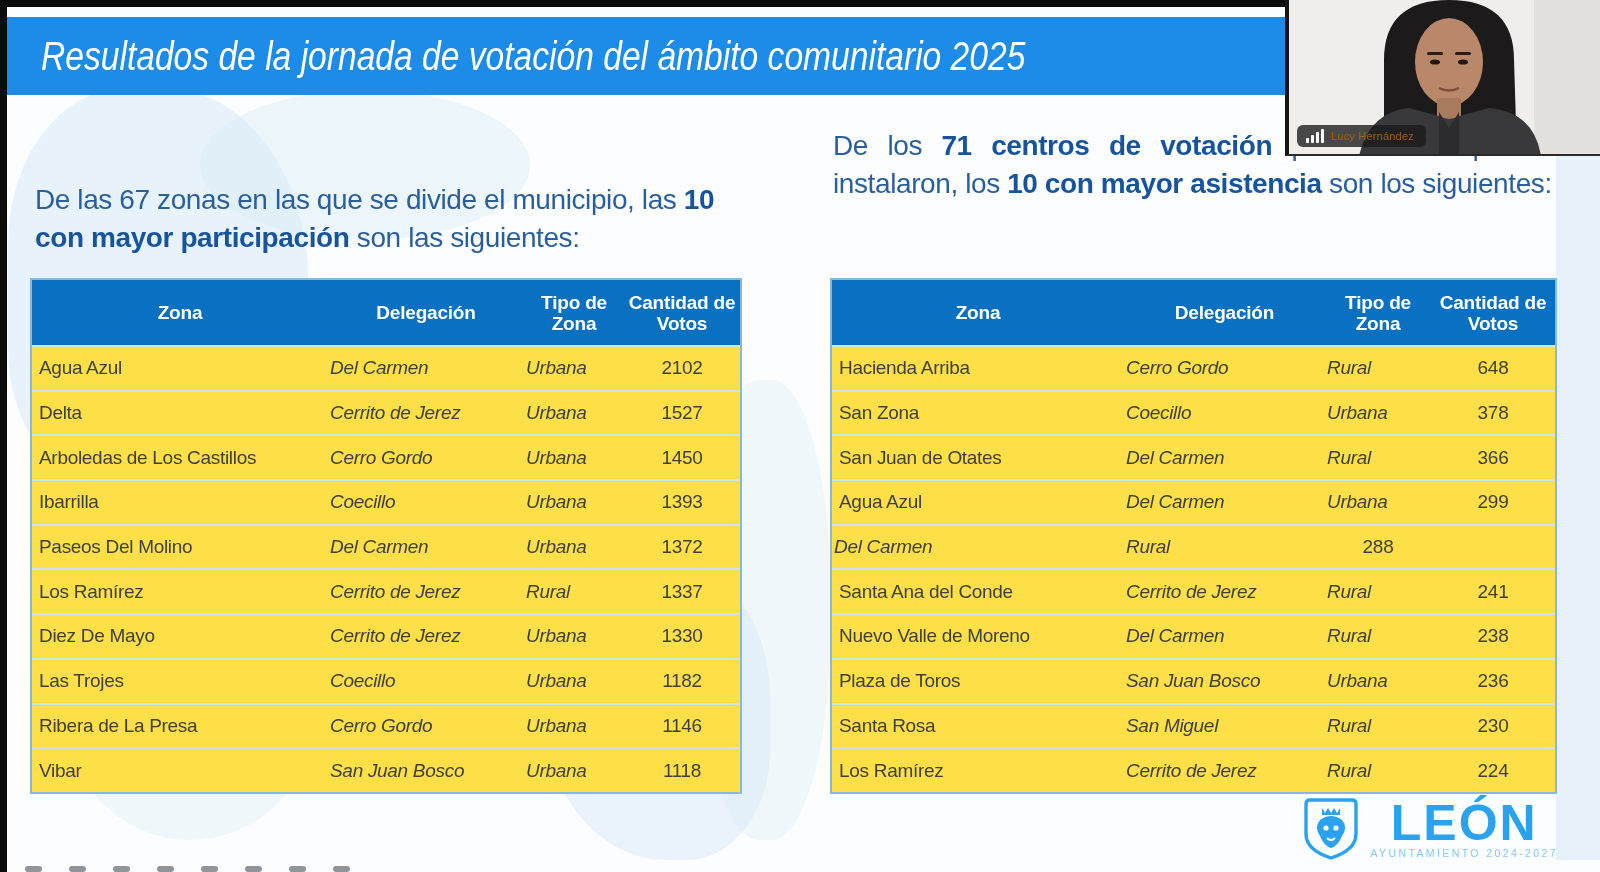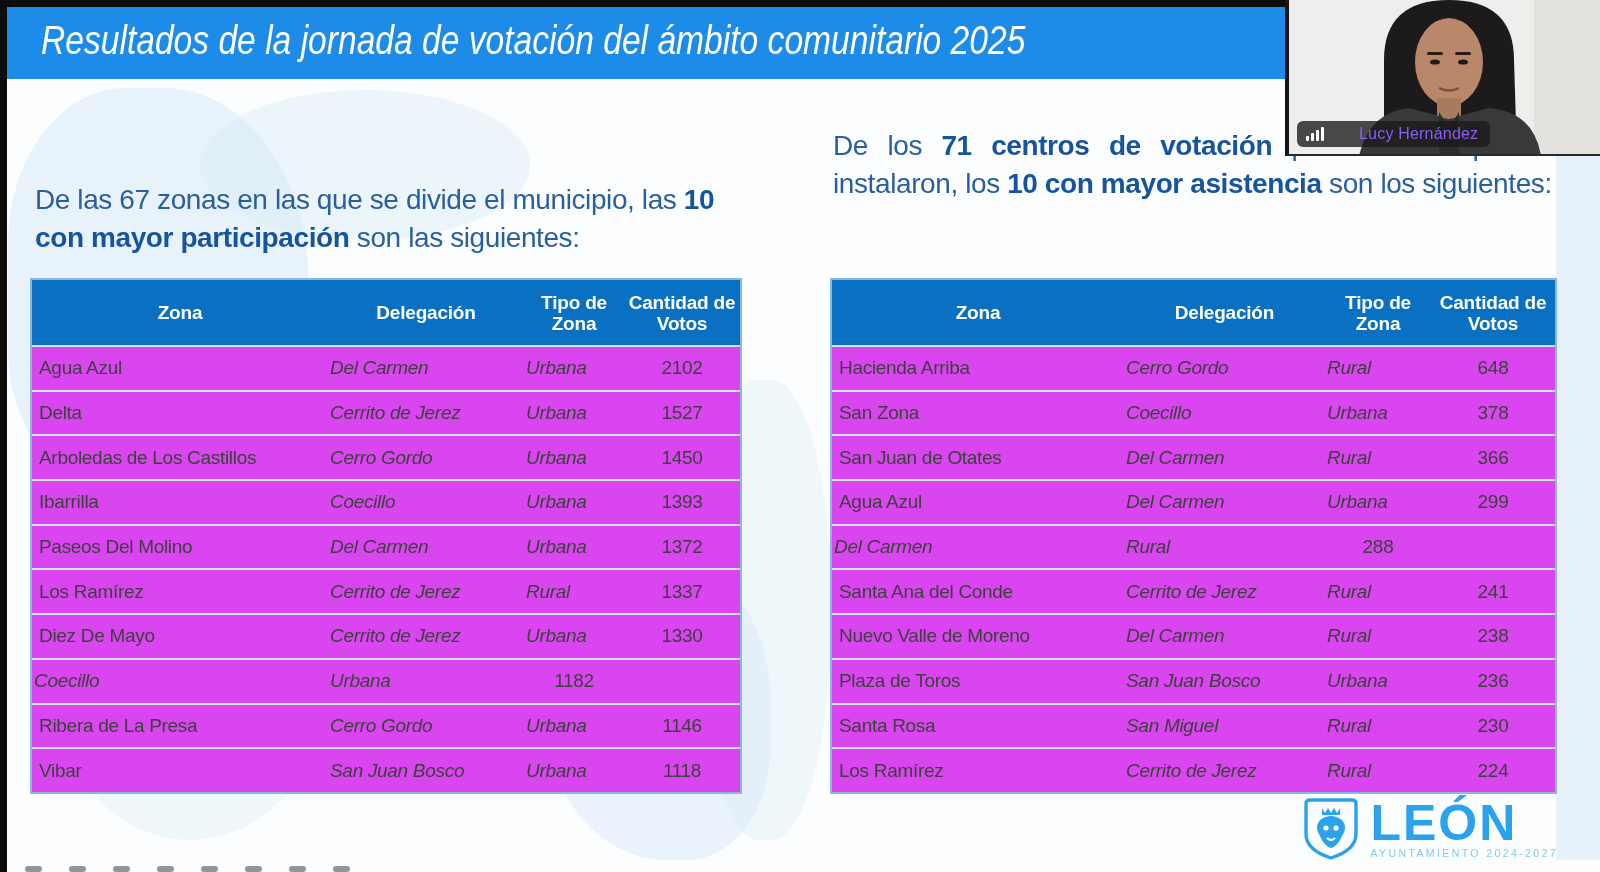--- a/index.html
+++ b/index.html
@@ -10,21 +10,21 @@
     position:relative; width:1600px; height:872px;
     background:#fbfdfe; overflow:hidden;
   }
 
   
   .edge-top  { position:absolute; left:0; top:0; width:1600px; height:7px; background:#0c0c0c; z-index:50; }
   .edge-left { position:absolute; left:0; top:0; width:7px; height:872px; background:#0c0c0c; z-index:50; }
 
   
   .titlebar {
-    position:absolute; left:7px; top:1px; width:1593px; height:78px;
+    position:absolute; left:7px; top:17px; width:1593px; height:78px;
     background:#1d8ce8; display:flex; align-items:center; z-index:5;
   }
   .titlebar h1 {
     margin-left:34px; color:#fff; font-size:40px; font-style:italic; font-weight:500;
     letter-spacing:0px; white-space:nowrap;
     transform:scaleX(0.84); transform-origin:left center;
   }
 
   
   .blob { position:absolute; background:#d9eaf7; z-index:1; }
@@ -50,21 +50,21 @@
   .tbl-right { left:830px; top:278px; width:727px; }
 
   .t-head {
     display:grid; height:65px; background:#0a70c2; color:#fff;
     font-weight:700; font-size:19px; letter-spacing:-0.2px;
   }
   .t-head .cell {
     display:flex; align-items:center; justify-content:center; text-align:center;
     line-height:21px; padding:8px 4px;
   }
-  .t-row { display:grid; height:44.7px; background:#d946ef; border-top:2px solid #cfe2ef; }
+  .t-row { display:grid; height:44.7px; background:#fde047; border-top:2px solid #cfe2ef; }
   .t-row:first-child { border-top:none; }
   .t-row .cell {
     display:flex; align-items:center; font-size:19px; color:#3f3f3f;
     letter-spacing:-0.3px; white-space:nowrap; overflow:hidden;
   }
   .tbl-left  .t-head, .tbl-left  .t-row { grid-template-columns:296px 196px 100px 116px; }
   .tbl-right .t-head, .tbl-right .t-row { grid-template-columns:292px 201px 106px 124px; }
   .t-row .c0 { padding-left:7px; }
   .t-row .c1, .t-row .c2 { padding-left:2px;font-style:italic; }
   .t-row .c3 { justify-content:center; }
@@ -72,25 +72,25 @@
   
   .webcam {
     position:absolute; right:0; top:0; width:315px; height:156px;
     background:#efeeec; z-index:60; border-left:4px solid #151515;
     border-bottom:2px solid #2a2a2a; overflow:hidden;
   }
   .nametag {
     position:absolute; left:8px; bottom:7px; display:flex; align-items:center; gap:7px;
     background:rgba(25,25,25,0.78); border-radius:6px; padding:4px 12px 4px 9px; z-index:5;
   }
-  .nametag span { color:#8b5cf6; font-size:16px; letter-spacing:0.2px;margin-left:28px; }
+  .nametag span { color:#a16207; font-size:11px; letter-spacing:0.2px; }
 
   
   .logo { position:absolute; right:42px; bottom:10px; display:flex; align-items:center; gap:10px; z-index:6; }
-  .logo-textcol { display:flex; flex-direction:column; align-items:flex-start; }
+  .logo-textcol { display:flex; flex-direction:column; align-items:center; }
   .logo-word { color:#2aa2ee; font-size:50px; font-weight:700; letter-spacing:2px; line-height:48px; }
   .logo-sub  { color:#85c8f2; font-size:10.5px; font-weight:400; letter-spacing:2.4px; margin-top:0px; }
 
   
   .dot { position:absolute; top:866px; width:17px; height:6px; border-radius:3px; background:#7d838b; opacity:.85; z-index:55; }
 </style>
 </head>
 <body>
 
 <div class="stage">
@@ -152,20 +152,21 @@
         <div class="cell c2">Rural</div>
         <div class="cell c3">1337</div>
       </div>
       <div class="t-row">
         <div class="cell c0">Diez De Mayo</div>
         <div class="cell c1">Cerrito de Jerez</div>
         <div class="cell c2">Urbana</div>
         <div class="cell c3">1330</div>
       </div>
       <div class="t-row">
+        <div class="cell c0">Las Trojes</div>
         <div class="cell c1">Coecillo</div>
         <div class="cell c2">Urbana</div>
         <div class="cell c3">1182</div>
       </div>
       <div class="t-row">
         <div class="cell c0">Ribera de La Presa</div>
         <div class="cell c1">Cerro Gordo</div>
         <div class="cell c2">Urbana</div>
         <div class="cell c3">1146</div>
       </div>

